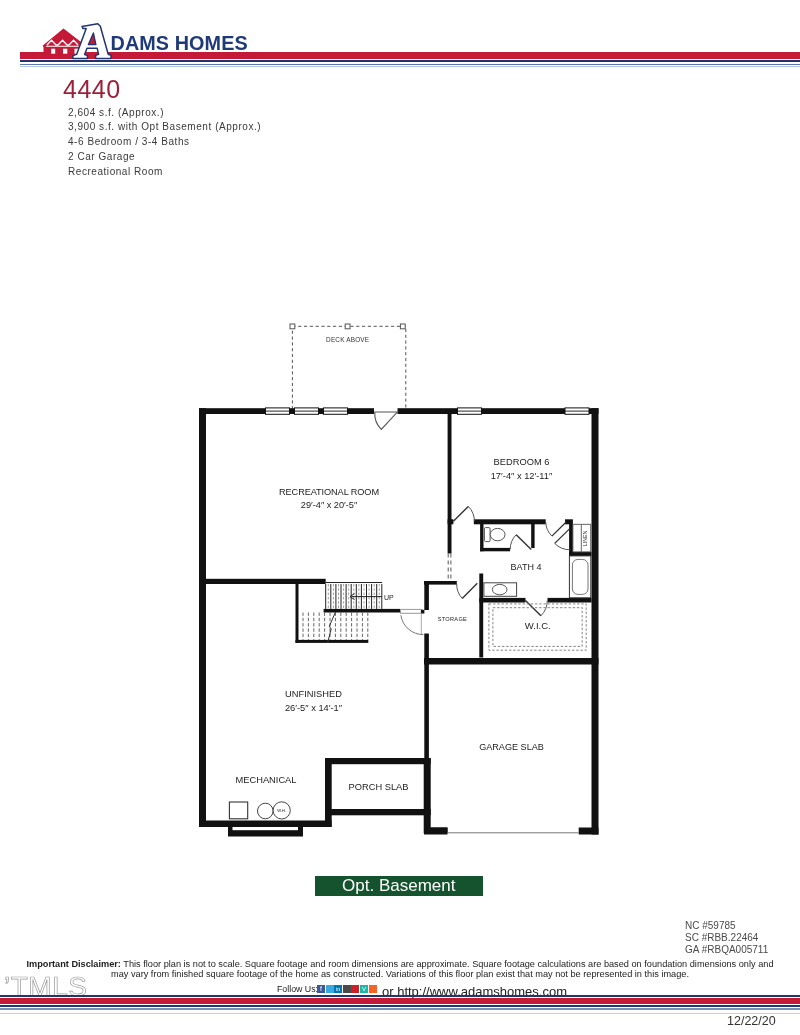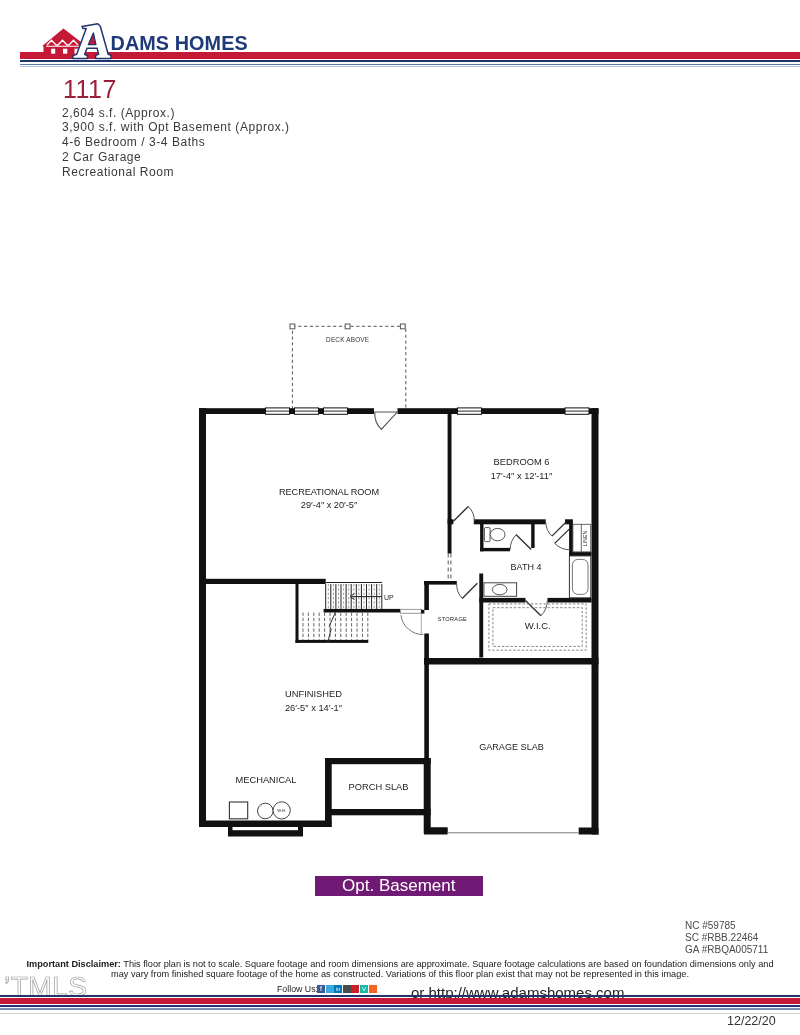--- a/index.html
+++ b/index.html
@@ -33,23 +33,23 @@
 
     <g>
       <path d="M52.8 58.6 L53 55.6 L56.6 54.4 L66.2 28.6 L63 28.6 L62 26.4 L77.8 23.7 L80.3 26.2 L88.2 54.2 L91 55.4 L91 58.6 L75.5 58.6 L75.7 55.4 L78.6 54.4 L77.2 48.3 L67 48.3 L64.6 54.6 L67.5 55.6 L67.3 58.6 Z" fill="#fff" stroke="#21366e" stroke-width="1.5" stroke-linejoin="round"></path>
       <path d="M68.3 44.7 L75.9 44.7 L73.4 32.9 Z" fill="#c41937" stroke="#21366e" stroke-width="1.3" stroke-linejoin="round"></path>
     </g>
 
     <text x="90.5" y="49.5" font-family="Liberation Sans,sans-serif" font-weight="bold" font-size="19.8" letter-spacing="0.1" fill="#1f3a78">DAMS HOMES</text>
   </svg>
 </div>
 
-<div class="abs" style="left:63px;top:75px;font-size:25px;color:#9c1f38;letter-spacing:0.5px;">1117</div>
-
-<div class="abs" style="left:62px;top:105.5px;font-size:12px;line-height:14.78px;color:#3a3a3a;letter-spacing:0.55px;">
+<div class="abs" style="left:63px;top:75px;font-size:25px;color:#9c1f38;letter-spacing:0.5px;">4440</div>
+
+<div class="abs" style="left:68px;top:105.5px;font-size:10px;line-height:14.78px;color:#3a3a3a;letter-spacing:0.55px;">
   2,604 s.f. (Approx.)<br>
   3,900 s.f. with Opt Basement (Approx.)<br>
   4-6 Bedroom / 3-4 Baths<br>
   2 Car Garage<br>
   Recreational Room
 </div>
 
 <svg class="abs" style="left:0;top:0;" width="800" height="1035" viewBox="0 0 800 1035">
 <g fill="#111" stroke="none">
 
@@ -321,36 +321,36 @@
 <text x="313.5" y="697" font-size="9.3" fill="#1c1c1c" text-anchor="middle">UNFINISHED</text>
 <text x="313.5" y="711" font-size="9.3" fill="#1c1c1c" text-anchor="middle">26′-5″ x 14′-1″</text>
 
 <text x="266" y="782.5" font-size="9.3" fill="#1c1c1c" text-anchor="middle">MECHANICAL</text>
 
 <text x="378.5" y="790" font-size="9.3" fill="#1c1c1c" text-anchor="middle">PORCH SLAB</text>
 </g>
 
 </svg>
 
-<div class="abs" style="left:315px;top:876.3px;width:167.5px;height:20px;background:#701a75;color:#fff;font-size:17px;text-align:center;line-height:20px;">Opt. Basement</div>
+<div class="abs" style="left:315px;top:876.3px;width:167.5px;height:20px;background:#14532d;color:#fff;font-size:17px;text-align:center;line-height:20px;">Opt. Basement</div>
 
 <div class="abs" style="left:685px;top:920px;font-size:10px;line-height:12px;color:#4a4a4a;">NC #59785<br>SC #RBB.22464<br>GA #RBQA005711</div>
 
 <svg class="abs" style="left:0;top:965px;" width="120" height="45" viewBox="0 0 120 45">
   <text x="4" y="31" font-size="28" font-family="Liberation Sans,sans-serif" fill="none" stroke="#9a9a9a" stroke-width="0.7" letter-spacing="0.5">’TMLS</text>
 </svg>
 
 <div class="abs" style="left:0;top:958.5px;width:800px;text-align:center;font-size:9.2px;line-height:10.1px;color:#222;"><b>Important Disclaimer:</b> This floor plan is not to scale. Square footage and room dimensions are approximate. Square footage calculations are based on foundation dimensions only and<br>may vary from finished square footage of the home as constructed. Variations of this floor plan exist that may not be represented in this image.</div>
 
 <div class="abs" style="left:277px;top:984px;font-size:8.8px;color:#222;">Follow Us:</div>
 
 <div class="abs" style="left:317px;top:985px;height:8.5px;">
   <span style="display:inline-block;width:8px;height:8px;background:#3b5998;color:#fff;font-size:7px;text-align:center;line-height:8px;vertical-align:top;margin-right:0.6px;">f</span><span style="display:inline-block;width:8px;height:8px;background:#3aa9e0;vertical-align:top;margin-right:0.6px;"></span><span style="display:inline-block;width:8px;height:8px;background:#0077b5;color:#fff;font-size:5.5px;text-align:center;line-height:8px;vertical-align:top;margin-right:0.6px;">in</span><span style="display:inline-block;width:8px;height:8px;background:#4a4a4a;vertical-align:top;margin-right:0.6px;"></span><span style="display:inline-block;width:8px;height:8px;background:#cc2127;vertical-align:top;margin-right:0.6px;"></span><span style="display:inline-block;width:8px;height:8px;background:#1ab7a8;color:#fff;font-size:6px;text-align:center;line-height:8px;vertical-align:top;margin-right:0.6px;">V</span><span style="display:inline-block;width:8px;height:8px;background:#f26522;vertical-align:top;"></span>
 </div>
-<div class="abs" style="left:382px;top:983.5px;font-size:15px;color:#222;margin-left:29px;">or http://www.adamshomes.com</div>
+<div class="abs" style="left:382px;top:983.5px;font-size:13px;color:#222;">or http://www.adamshomes.com</div>
 
 <div class="abs" style="left:0;top:995.3px;width:800px;height:1.8px;background:#21366e;"></div>
 <div class="abs" style="left:0;top:997.6px;width:800px;height:6.4px;background:#c41937;"></div>
 <div class="abs" style="left:0;top:1004.9px;width:800px;height:2.3px;background:#21366e;"></div>
 <div class="abs" style="left:0;top:1008px;width:800px;height:2.3px;background:#7b8fb5;"></div>
 <div class="abs" style="left:0;top:1012.8px;width:800px;height:1px;background:#cfcfcf;"></div>
 
 <div class="abs" style="left:727px;top:1014px;font-size:12.5px;color:#333;">12/22/20</div>
 
 </body></html>

